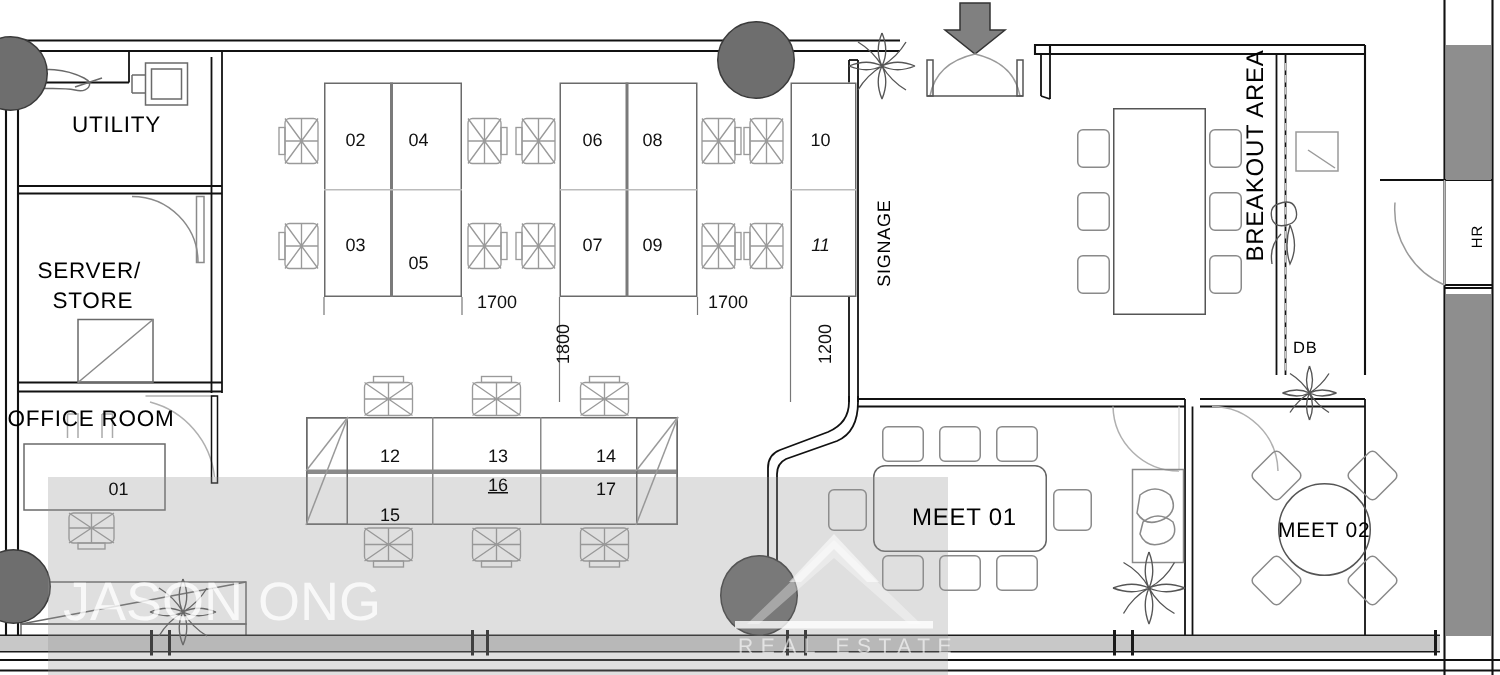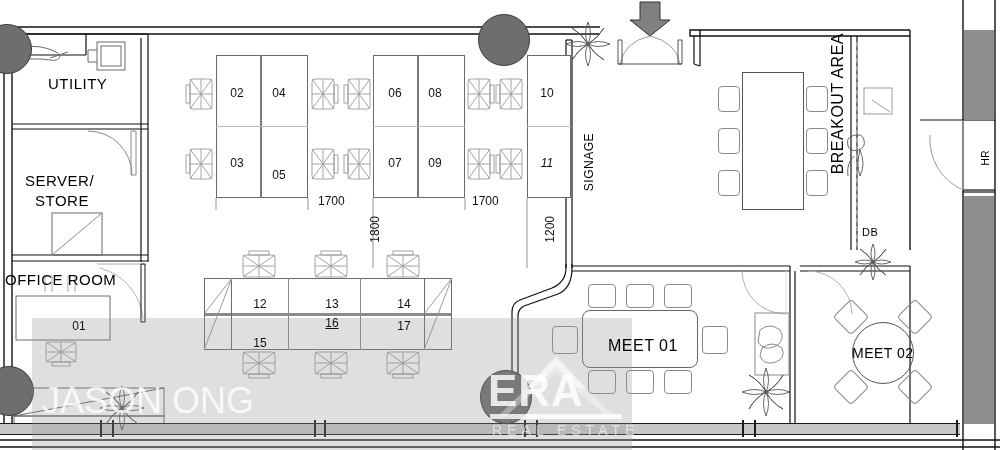--- a/index.html
+++ b/index.html
@@ -369,21 +369,20 @@
   </svg>
 
   <div class="wmband" style="left:32px;top:318px;width:600px;height:132px;"></div>
   <div class="wmtext" style="left:42px;top:380px;font-size:36px;">JASON ONG</div>
 
   <div class="erawrap" style="left:468px;top:340px;width:180px;height:100px;">
     <svg width="180" height="100" style="position:absolute;left:0;top:0">
       <path d="M58,48 L88,16 L118,48 L110,48 L88,26 L66,48 Z" fill="rgba(255,255,255,.55)"></path>
       <path d="M30,76 L88,20 L146,76 L138,76 L88,32 L38,76 Z" fill="rgba(255,255,255,.35)"></path>
     </svg>
-    <div class="eratxt" style="left:20px;top:26px;font-size:44px;">ERA</div>
     <div class="erabar" style="left:22px;top:74px;width:132px;height:5px;"></div>
     <div class="erasub" style="left:24px;top:82px;">REAL ESTATE</div>
   </div>
 
   <div id="room-labels">
       <div class="room-label" style="left: 48px; top: 75px; font-size: 15px;">UTILITY</div>
       <div class="room-label" style="left: 25px; top: 172px; font-size: 15px;">SERVER/</div>
       <div class="room-label" style="left: 35px; top: 192px; font-size: 15px; text-align: right;">STORE</div>
       <div class="room-label" style="left: 5px; top: 271px; font-size: 15px; text-align: center;">OFFICE ROOM</div>
       <div class="room-label" style="left: 608px; top: 337px; font-size: 16px;">MEET 01</div>

